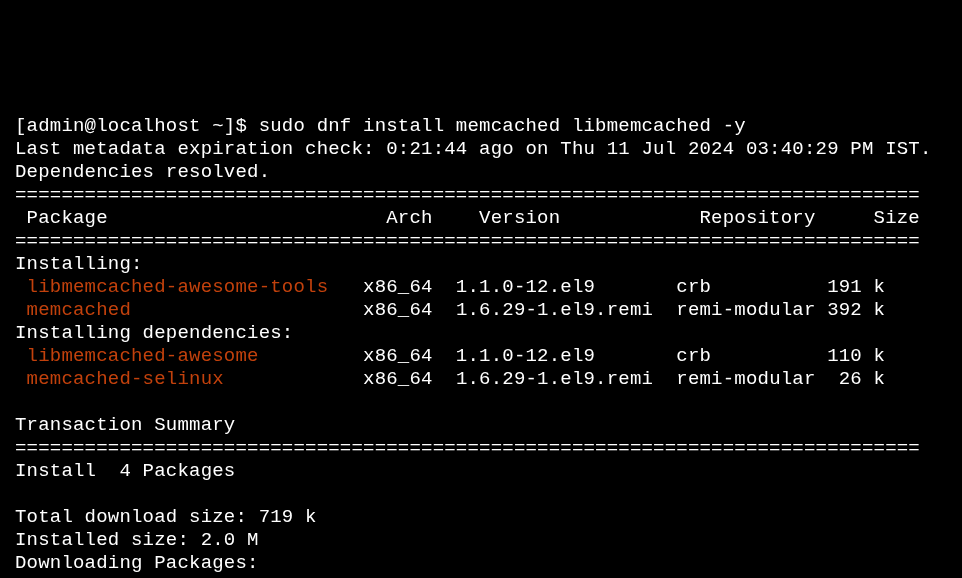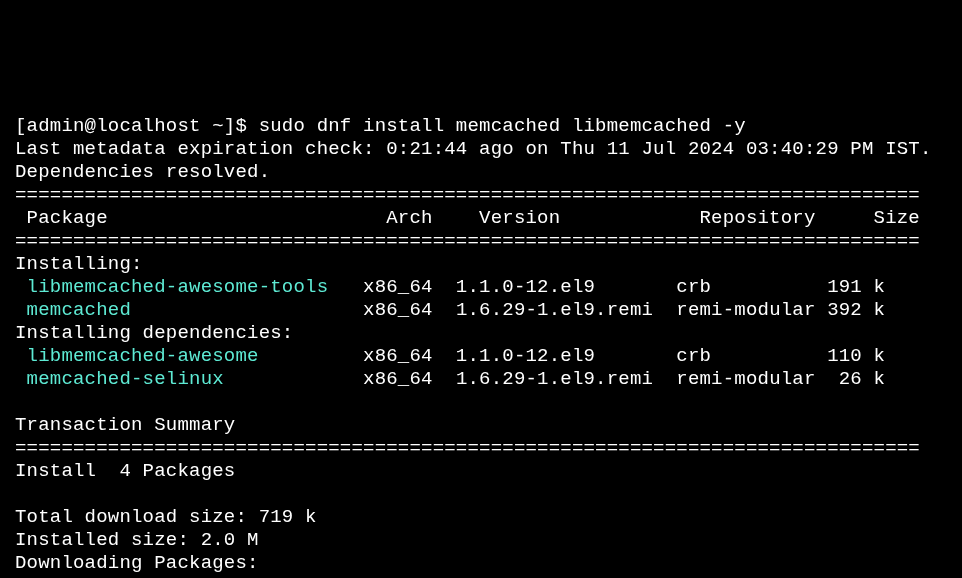--- a/index.html
+++ b/index.html
@@ -17,21 +17,21 @@
       width: 962px;
       height: 578px;
       overflow: hidden;
       white-space: pre;
       letter-spacing: 0.2px;
     }
     .terminal {
       padding: 0 15px;
     }
     .green {
-      color: #5eead4;
+      color: #c2410c;
     }
     .line {
       display: block;
     }
   </style>
 </head>
 <body>
 
 
 

